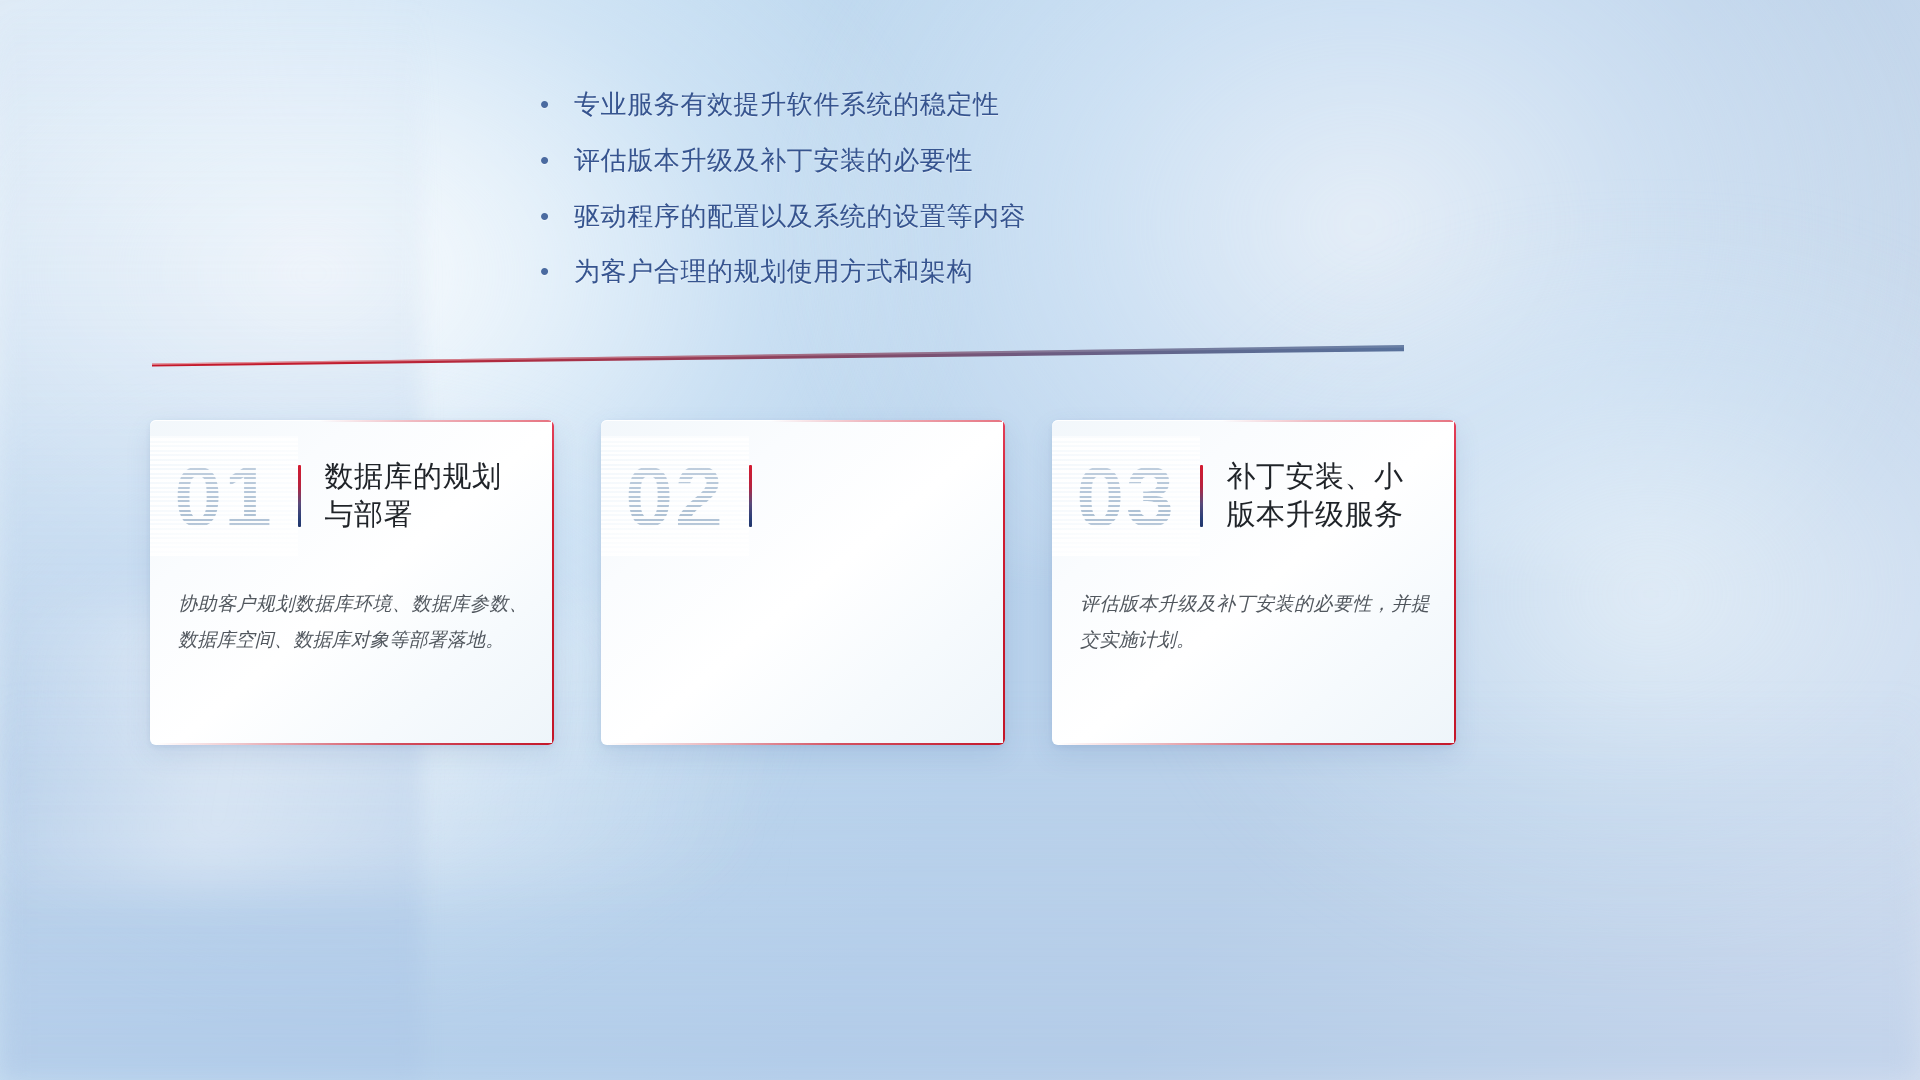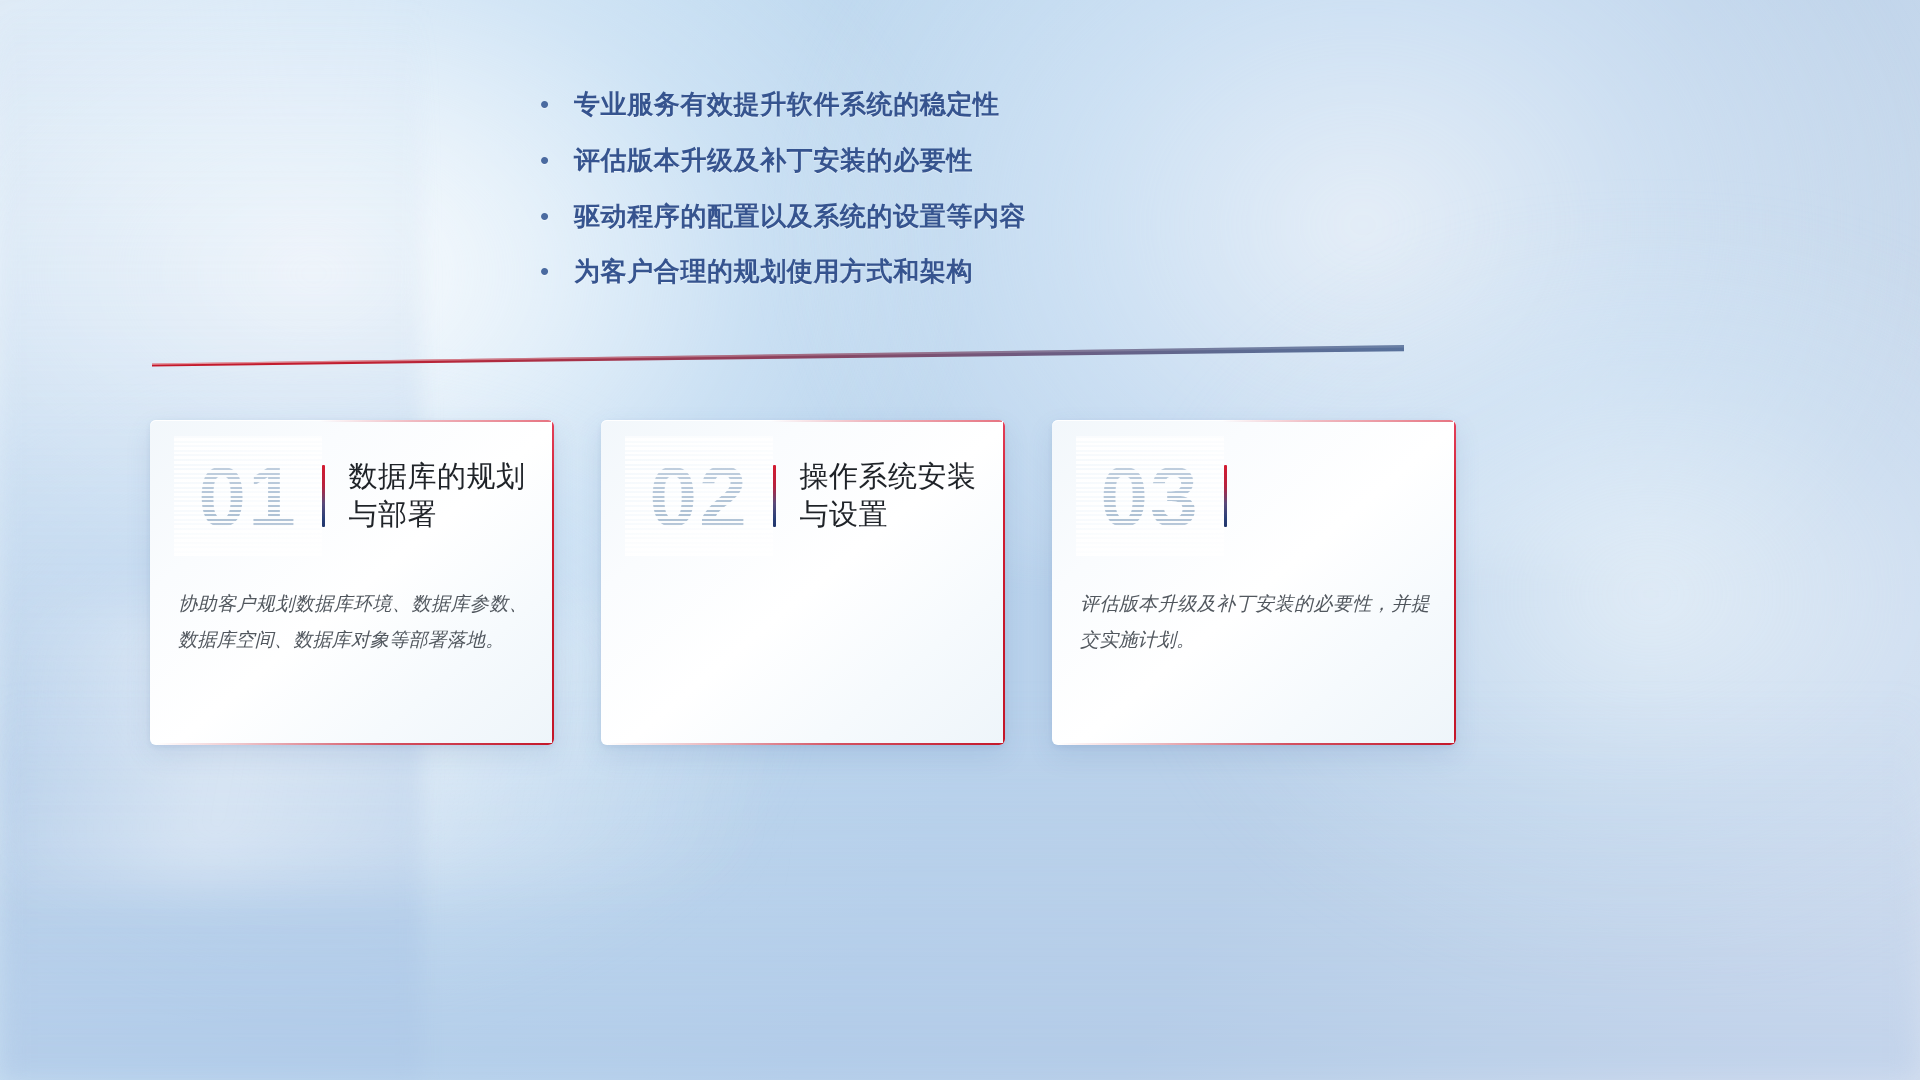--- a/index.html
+++ b/index.html
@@ -93,21 +93,21 @@
     letter-spacing:.6px;
     line-height:1.3;
     text-shadow:0 1px 1px rgba(255,255,255,.45);
   }
   .bullet .dot{
     width:34px; flex:0 0 34px;
     font-size:26px; line-height:1.3;
     color:#4a6aa0;
     text-align:left;
   }
-  .bullet .btext{ flex:1 1 auto;font-weight:bold; }
+  .bullet .btext{ flex:1 1 auto; }
 
   
   .divider-wrap{
     position:absolute; left:152px; top:345px; width:1252px; height:22px;
   }
   .divider-wrap svg{ display:block; width:100%; height:100%; }
 
   
   .cards{
     position:absolute; left:150px; top:420px;
@@ -139,21 +139,21 @@
        rgba(200,25,45,.75) 58%, #c4172a 100%);
   }
   .card .edge-top{
     position:absolute; left:42%; right:3px; top:0; height:1.6px;
     background:linear-gradient(90deg,
        rgba(214,60,80,0) 0%, rgba(214,60,80,.35) 40%, rgba(222,70,88,.75) 100%);
   }
 
   .card-head{
     position:absolute; left:0; top:16px; right:0; height:120px;
-    display:flex; align-items:center;padding-left:24px;
+    display:flex; align-items:center;
   }
   .num{
     position:relative;
     width:148px; flex:0 0 148px;
     text-align:center;
     font-size:86px; font-weight:700;
     letter-spacing:2px;
     line-height:120px;
     color:#b9cbdd;
     user-select:none;
@@ -303,39 +303,39 @@
       <div class="edge-right"></div>
       <div class="edge-bottom"></div>
 
       <div class="card-head">
         <div class="num">
           <span class="num-inner">02</span>
           <span class="num-mask"></span>
           <span class="num-fade"></span>
         </div>
         <div class="vbar"></div>
-        <div class="card-title">
-          <span class="tl">操作系统安装</span>
-          <span class="tl">与设置</span>
-        </div>
       </div>
 
     </div>
 
     <div class="card">
       <div class="edge-top"></div>
       <div class="edge-right"></div>
       <div class="edge-bottom"></div>
 
       <div class="card-head">
         <div class="num">
           <span class="num-inner">03</span>
           <span class="num-mask"></span>
           <span class="num-fade"></span>
         </div>
         <div class="vbar"></div>
+        <div class="card-title">
+          <span class="tl">补丁安装、小</span>
+          <span class="tl">版本升级服务</span>
+        </div>
       </div>
 
       <div class="card-body">评估版本升级及补丁安装的必要性，并提交实施计划。</div>
     </div>
 
   </div>
 </div>
 
 </body></html>

